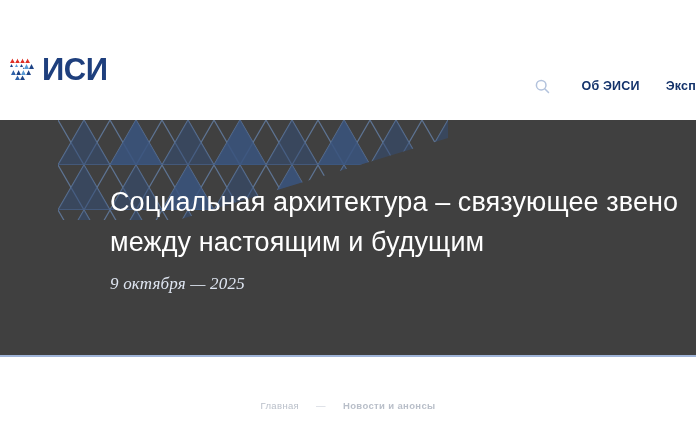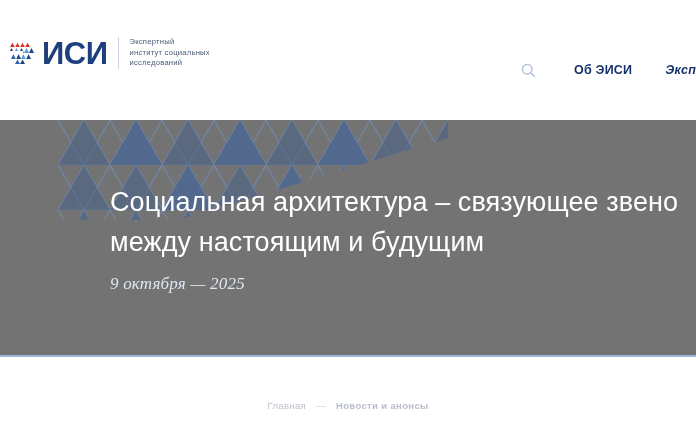--- a/index.html
+++ b/index.html
@@ -11,21 +11,21 @@
     width: 696px;
     height: 435px;
     overflow: hidden;
     font-family: "Liberation Sans", sans-serif;
     position: relative;
   }
 
   
   .site-header {
     position: absolute;
-    top: 0; left: 0;
+    top: 16px; left: 0;
     width: 696px;
     height: 120px;
     background: #ffffff;
     box-sizing: border-box;
   }
 
   .brand {
     position: absolute;
     left: 8px;
     top: 36px;
@@ -61,21 +61,21 @@
     align-self: center;
   }
 
   
   .main-nav {
     position: absolute;
     right: 0;
     top: 56px;
     display: flex;
     align-items: center;
-    gap: 7px;
+    gap: 0;
   }
 
   .search-btn {
     width: 30px;
     height: 28px;
     display: flex;
     align-items: center;
     justify-content: center;
     cursor: pointer;
     margin-right: 24px;
@@ -84,30 +84,30 @@
 
   .nav-item {
     font-size: 12.5px;
     font-weight: bold;
     color: #14336b;
     letter-spacing: 0.2px;
     white-space: nowrap;
     cursor: pointer;
     margin-right: 26px;
   }
-  .nav-item:last-child { margin-right: 0; font-style: italic; }
+  .nav-item:last-child { margin-right: 0; }
 
   
   .hero {
     position: absolute;
     left: 0;
     top: 120px;
     width: 696px;
     height: 235px;
-    background: #737373;
+    background: #404040;
     overflow: hidden;
   }
 
   .hero-pattern {
     position: absolute;
     left: 58px;
     top: 0;
     width: 390px;
     height: 100px;
     opacity: 0.62;
@@ -149,21 +149,21 @@
 
   
   .breadcrumb {
     position: absolute;
     left: 0;
     top: 400px;
     width: 696px;
     display: flex;
     justify-content: center;
     align-items: center;
-    gap: 10px;
+    gap: 17px;
     font-size: 9.5px;
     color: #b9bfc9;
     letter-spacing: 0.35px;
   }
   .breadcrumb .crumb { cursor: pointer; white-space: nowrap; }
   .breadcrumb .crumb-sep { color: #cfd4dc; }
   .breadcrumb .crumb-current { color: #b9bfc9; white-space: nowrap; font-weight: bold; }
 </style>
 </head>
 <body>
@@ -197,23 +197,20 @@
           <polygon points="31,36 41,36 36,46" fill="#ffffff"></polygon>
 
           <polygon points="14,56 24,56 19,47" fill="#2f63aa"></polygon>
           <polygon points="24,56 34,56 29,47" fill="#1e4486"></polygon>
 
           <rect x="0" y="30" width="30" height="5" fill="#ffffff"></rect>
         </g>
       </svg>
     </span>
     <span class="brand-word">ИСИ</span>
-    <span class="brand-tagline">Экспертный
-институт социальных
-исследований</span>
   </div>
 
   <nav class="main-nav">
     <span class="search-btn">
       <svg width="15" height="15" viewBox="0 0 16 16" xmlns="http://www.w3.org/2000/svg">
         <circle cx="6.6" cy="6.6" r="5.1" fill="none" stroke="#b3c3dd" stroke-width="1.6"></circle>
         <line x1="10.4" y1="10.4" x2="14.4" y2="14.4" stroke="#b3c3dd" stroke-width="1.6" stroke-linecap="round"></line>
       </svg>
     </span>
     <span class="nav-item">Об ЭИСИ</span>

